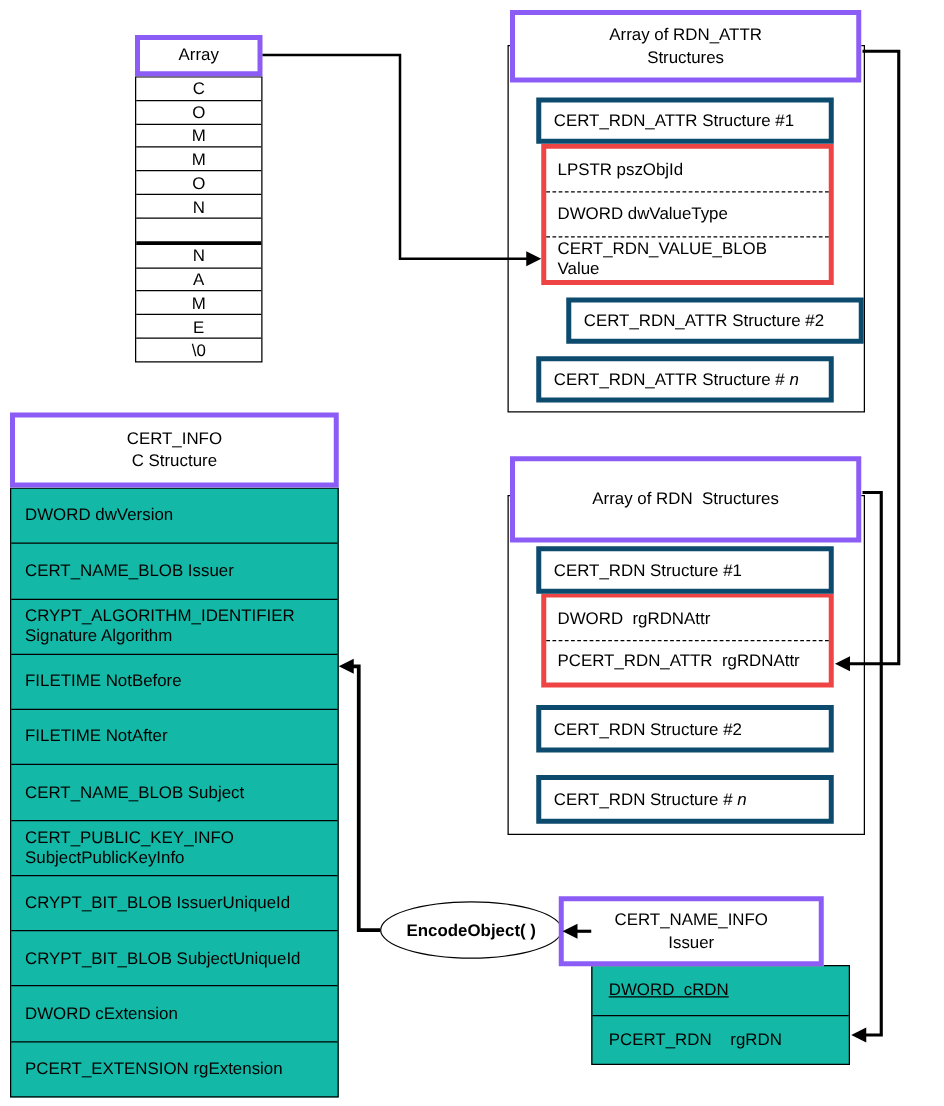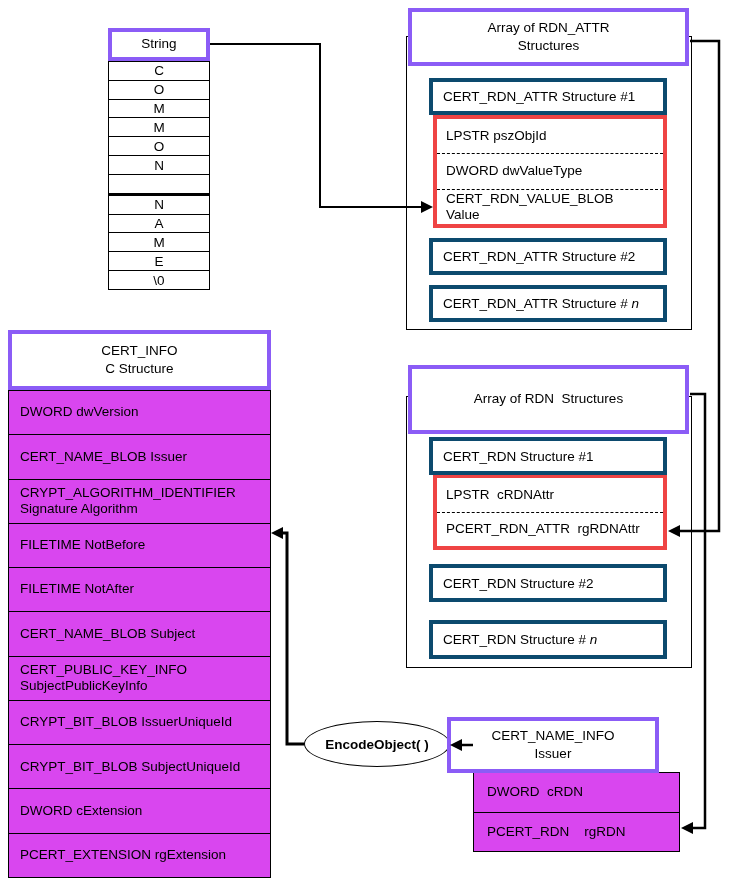--- a/index.html
+++ b/index.html
@@ -60,21 +60,21 @@
     align-items: center;
     padding-left: 9px;
     line-height: 1.2;
     border-bottom: 1px dashed #000;
   }
   .field:last-child { border-bottom: none; }
 
   
   .rowsbox {
     border: 1px solid #000;
-    background: #d946ef;
+    background: #14b8a6;
     display: flex;
     flex-direction: column;
     z-index: 2;
   }
   .rowsbox .row {
     flex: 1;
     display: flex;
     align-items: center;
     padding-left: 11px;
     line-height: 1.22;
@@ -119,21 +119,21 @@
     width: 755px; height: 885px;
     z-index: 10;
     pointer-events: none;
   }
 </style>
 </head>
 <body>
 
 <div class="canvas">
 
-  <div class="abs hdr pre" style="left:108px; top:28px; width:102px; height:33px;">String</div>
+  <div class="abs hdr pre" style="left:108px; top:28px; width:102px; height:33px;">Array</div>
   <div class="abs cellsbox" style="left:108px; top:61px; width:102px; height:229px;">
     <div class="scell">C</div>
     <div class="scell">O</div>
     <div class="scell">M</div>
     <div class="scell">M</div>
     <div class="scell">O</div>
     <div class="scell">N</div>
     <div class="scell thick-sep"></div>
     <div class="scell">N</div>
     <div class="scell">A</div>
@@ -147,32 +147,32 @@
 Structures</div>
 
   <div class="abs structbox pre" style="left:429px; top:78px; width:238px; height:37px;">CERT_RDN_ATTR Structure #1</div>
   <div class="abs fieldsbox" style="left:433px; top:115px; width:234px; height:113px;">
     <div class="field pre">LPSTR pszObjId</div>
     <div class="field pre">DWORD dwValueType</div>
     <div class="field pre">CERT_RDN_VALUE_BLOB
 Value</div>
   </div>
 
-  <div class="abs structbox pre" style="left:429px; top:238px; width:238px; height:37px;">CERT_RDN_ATTR Structure #2</div>
+  <div class="abs structbox pre" style="left:453px; top:238px; width:238px; height:37px;">CERT_RDN_ATTR Structure #2</div>
   <div class="abs structbox" style="left:429px; top:285px; width:238px; height:37px;">
     <span class="pre">CERT_RDN_ATTR Structure # </span>
       <span class="italic">n</span>
   </div>
 
   <div class="abs container-box" style="left:406px; top:396px; width:286px; height:272px;"></div>
   <div class="abs hdr pre" style="left:408px; top:365px; width:281px; height:69px;">Array of RDN  Structures</div>
 
   <div class="abs structbox pre" style="left:429px; top:437px; width:238px; height:38px;">CERT_RDN Structure #1</div>
   <div class="abs fieldsbox" style="left:433px; top:474px; width:234px; height:76px;">
-    <div class="field pre">LPSTR  cRDNAttr</div>
+    <div class="field pre">DWORD  rgRDNAttr</div>
     <div class="field pre">PCERT_RDN_ATTR  rgRDNAttr</div>
   </div>
 
   <div class="abs structbox pre" style="left:429px; top:564px; width:238px; height:38px;">CERT_RDN Structure #2</div>
   <div class="abs structbox" style="left:429px; top:620px; width:238px; height:39px;">
     <span class="pre">CERT_RDN Structure # </span>
       <span class="italic">n</span>
   </div>
 
   <div class="abs hdr pre" style="left:8px; top:330px; width:263px; height:60px;">CERT_INFO
@@ -193,21 +193,21 @@
     <div class="row pre">PCERT_EXTENSION rgExtension</div>
   </div>
 
   <div class="abs ellipse" style="left:304px; top:721px; width:146px; height:46px;">
     <span>EncodeObject( )</span>
   </div>
 
   <div class="abs hdr pre" style="left:447px; top:717px; width:212px; height:56px;">CERT_NAME_INFO
 Issuer</div>
   <div class="abs rowsbox" style="left:473px; top:772px; width:207px; height:80px;">
-    <div class="row pre" style="padding-left:13px;">DWORD  cRDN</div>
+    <div class="row pre" style="padding-left:13px;text-decoration:underline;">DWORD  cRDN</div>
     <div class="row pre" style="padding-left:13px;">PCERT_RDN    rgRDN</div>
   </div>
 
   <svg class="connectors" viewBox="0 0 755 885">
 
     <g>
       <polyline points="210,44 320,44 320,207 422,207" fill="none" stroke="#000" stroke-width="2"></polyline>
       <polygon points="433,207 421,201 421,213" fill="#000"></polygon>
     </g>
 

